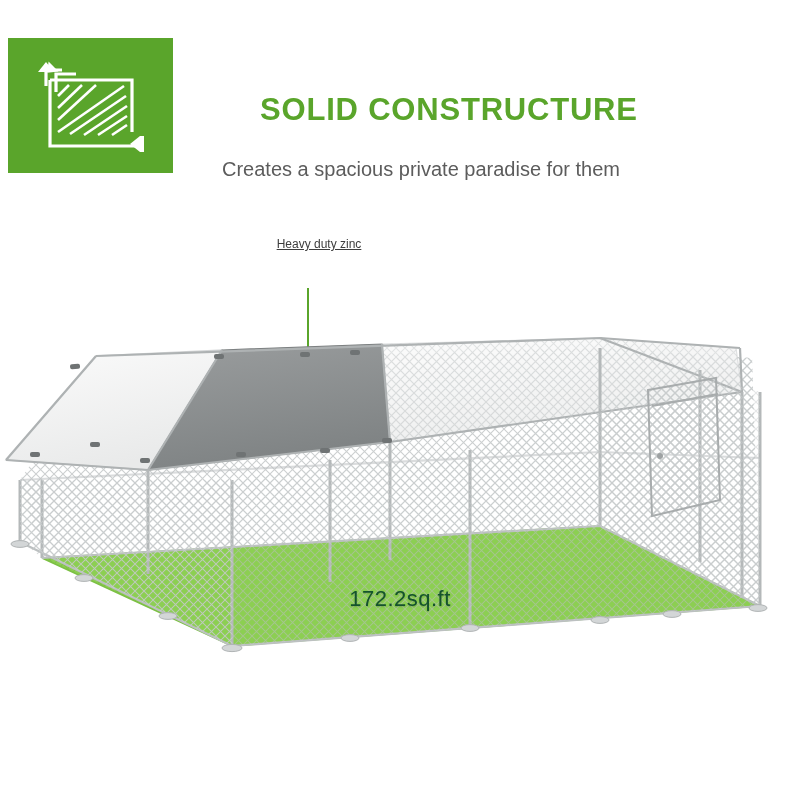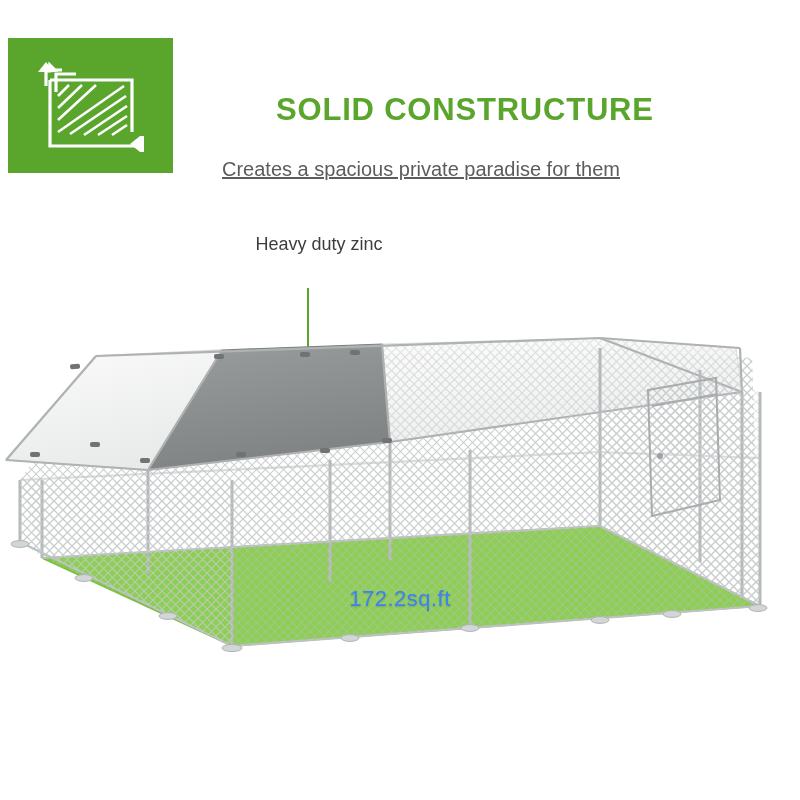--- a/index.html
+++ b/index.html
@@ -37,48 +37,48 @@
     height: 135px;
     background: #5aa52b;
   }
   .badge svg {
     position: absolute;
     left: 28px;
     top: 22px;
   }
   .header-title {
     position: absolute;
-    left: 276px;
+    left: 260px;
     top: 56px;
     font-size: 31px;
     letter-spacing: 0.8px;
     color: #5aa52b;
     font-weight: bold;
     line-height: 1;
   }
   .header-sub {
     position: absolute;
     left: 222px;
     top: 121px;
     font-size: 20px;
     color: #5c5c5c;
     line-height: 1;
-    text-decoration: underline;
   }
 
   
   .callout {
     position: absolute;
     left: 204px;
     top: 232px;
     width: 230px;
     text-align: center;
-    font-size: 18px;
+    font-size: 12px;
     color: #3d3d3d;
     line-height: 24px;
+    text-decoration: underline;
   }
   .callout-line {
     position: absolute;
     left: 307px;
     top: 288px;
     width: 2px;
     height: 62px;
     background: #5aa52b;
   }
   .callout-dot {
@@ -102,21 +102,21 @@
   .product svg {
     display: block;
   }
   .area-label {
     position: absolute;
     left: 0;
     top: 586px;
     width: 800px;
     text-align: center;
     font-size: 22px;
-    color: #3b82f6;
+    color: #14532d;
     letter-spacing: 0.5px;
     text-shadow: 0 1px 2px rgba(0,0,0,0.18);
     pointer-events: none;
   }
 </style>
 </head>
 <body>
 
 <div class="page">
 

